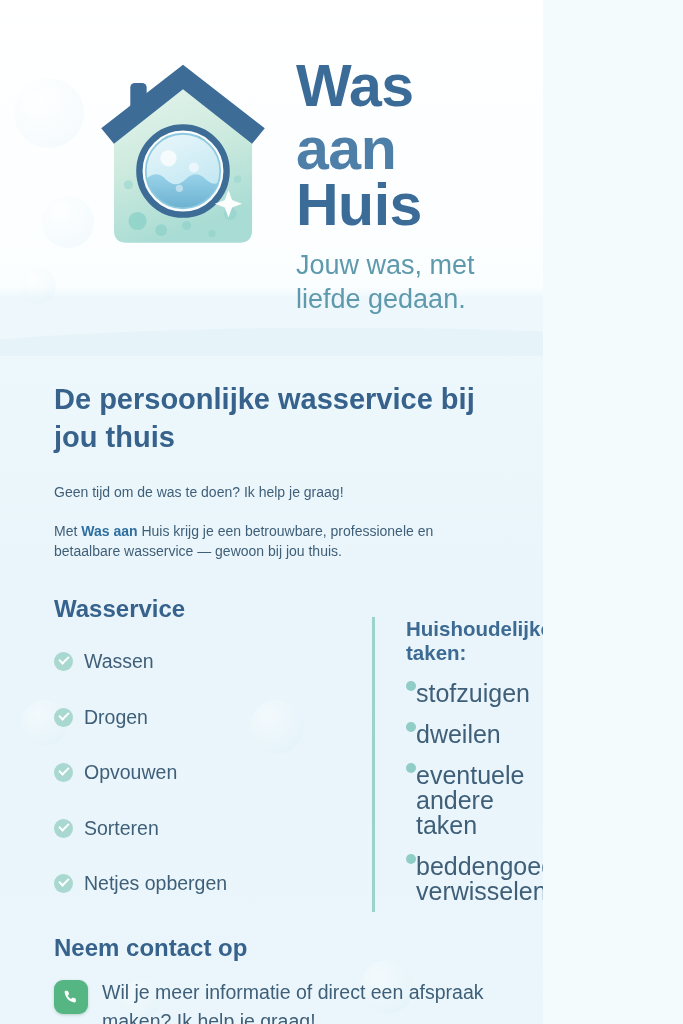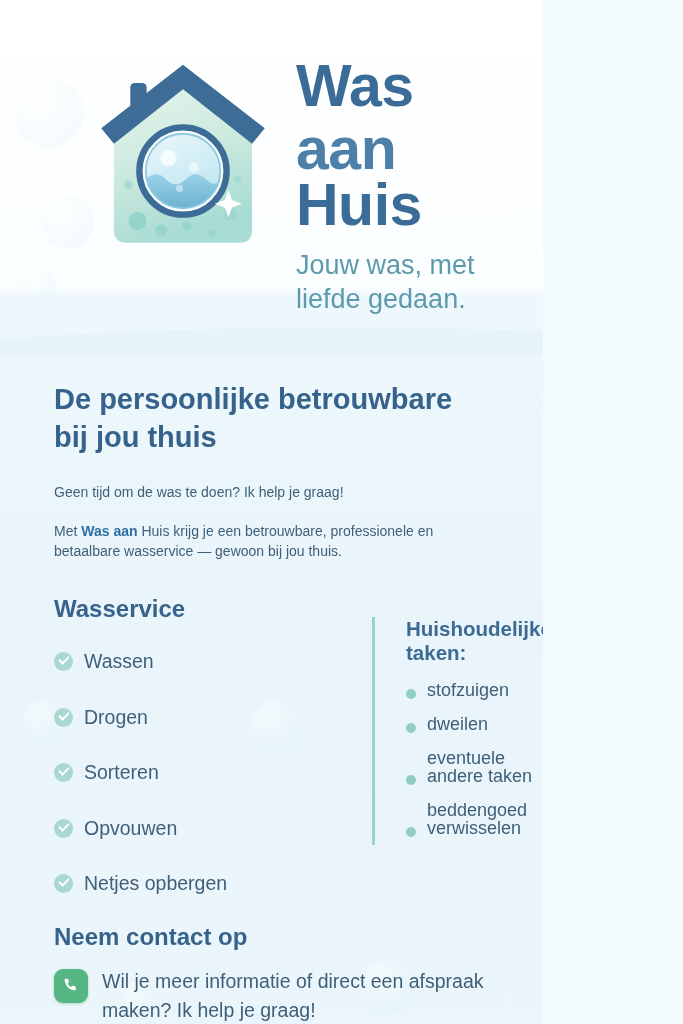--- a/index.html
+++ b/index.html
@@ -182,23 +182,22 @@
     color: #3d6a93;
     font-weight: bold;
   }
 
   ul.dots {
     margin-top: 8px;
     list-style: none;
   }
   ul.dots li {
     display: flex;
-    align-items: flex-end;
-    gap: 11px;
-    font-size: 18px;
+    align-items: flex-start;
+    font-size: 25px;
     line-height: 1.0;
     color: #3f5f78;
     padding: 8px 0;
   }
   .dot {
     width: 10px; height: 10px;
     flex: 0 0 10px;
     border-radius: 50%;
     background: #8fcdc6;
   }
@@ -317,21 +316,21 @@
       </div>
       <div class="tagline">
         <div>Jouw was, met</div>
         <div>liefde gedaan.</div>
       </div>
     </div>
   </div>
 
   <div class="content">
 
-    <h1 class="headline">De persoonlijke betrouwbare bij jou thuis</h1>
+    <h1 class="headline">De persoonlijke wasservice bij jou thuis</h1>
 
     <p class="lead">Geen tijd om de was te doen? Ik help je graag!</p>
 
     <p class="lead second">
       <span>Met </span><span class="strong">Was aan</span><span> Huis krijg je een betrouwbare, professionele en betaalbare wasservice — gewoon bij jou thuis.</span>
     </p>
 
     <div class="columns">
 
       <div class="col-left">
@@ -340,25 +339,25 @@
           <li>
             <span class="check-icon"></span>
             <span>Wassen</span>
           </li>
           <li>
             <span class="check-icon"></span>
             <span>Drogen</span>
           </li>
           <li>
             <span class="check-icon"></span>
-            <span>Sorteren</span>
+            <span>Opvouwen</span>
           </li>
           <li>
             <span class="check-icon"></span>
-            <span>Opvouwen</span>
+            <span>Sorteren</span>
           </li>
           <li>
             <span class="check-icon"></span>
             <span>Netjes opbergen</span>
           </li>
         </ul>
       </div>
 
       <div class="col-right">
 

